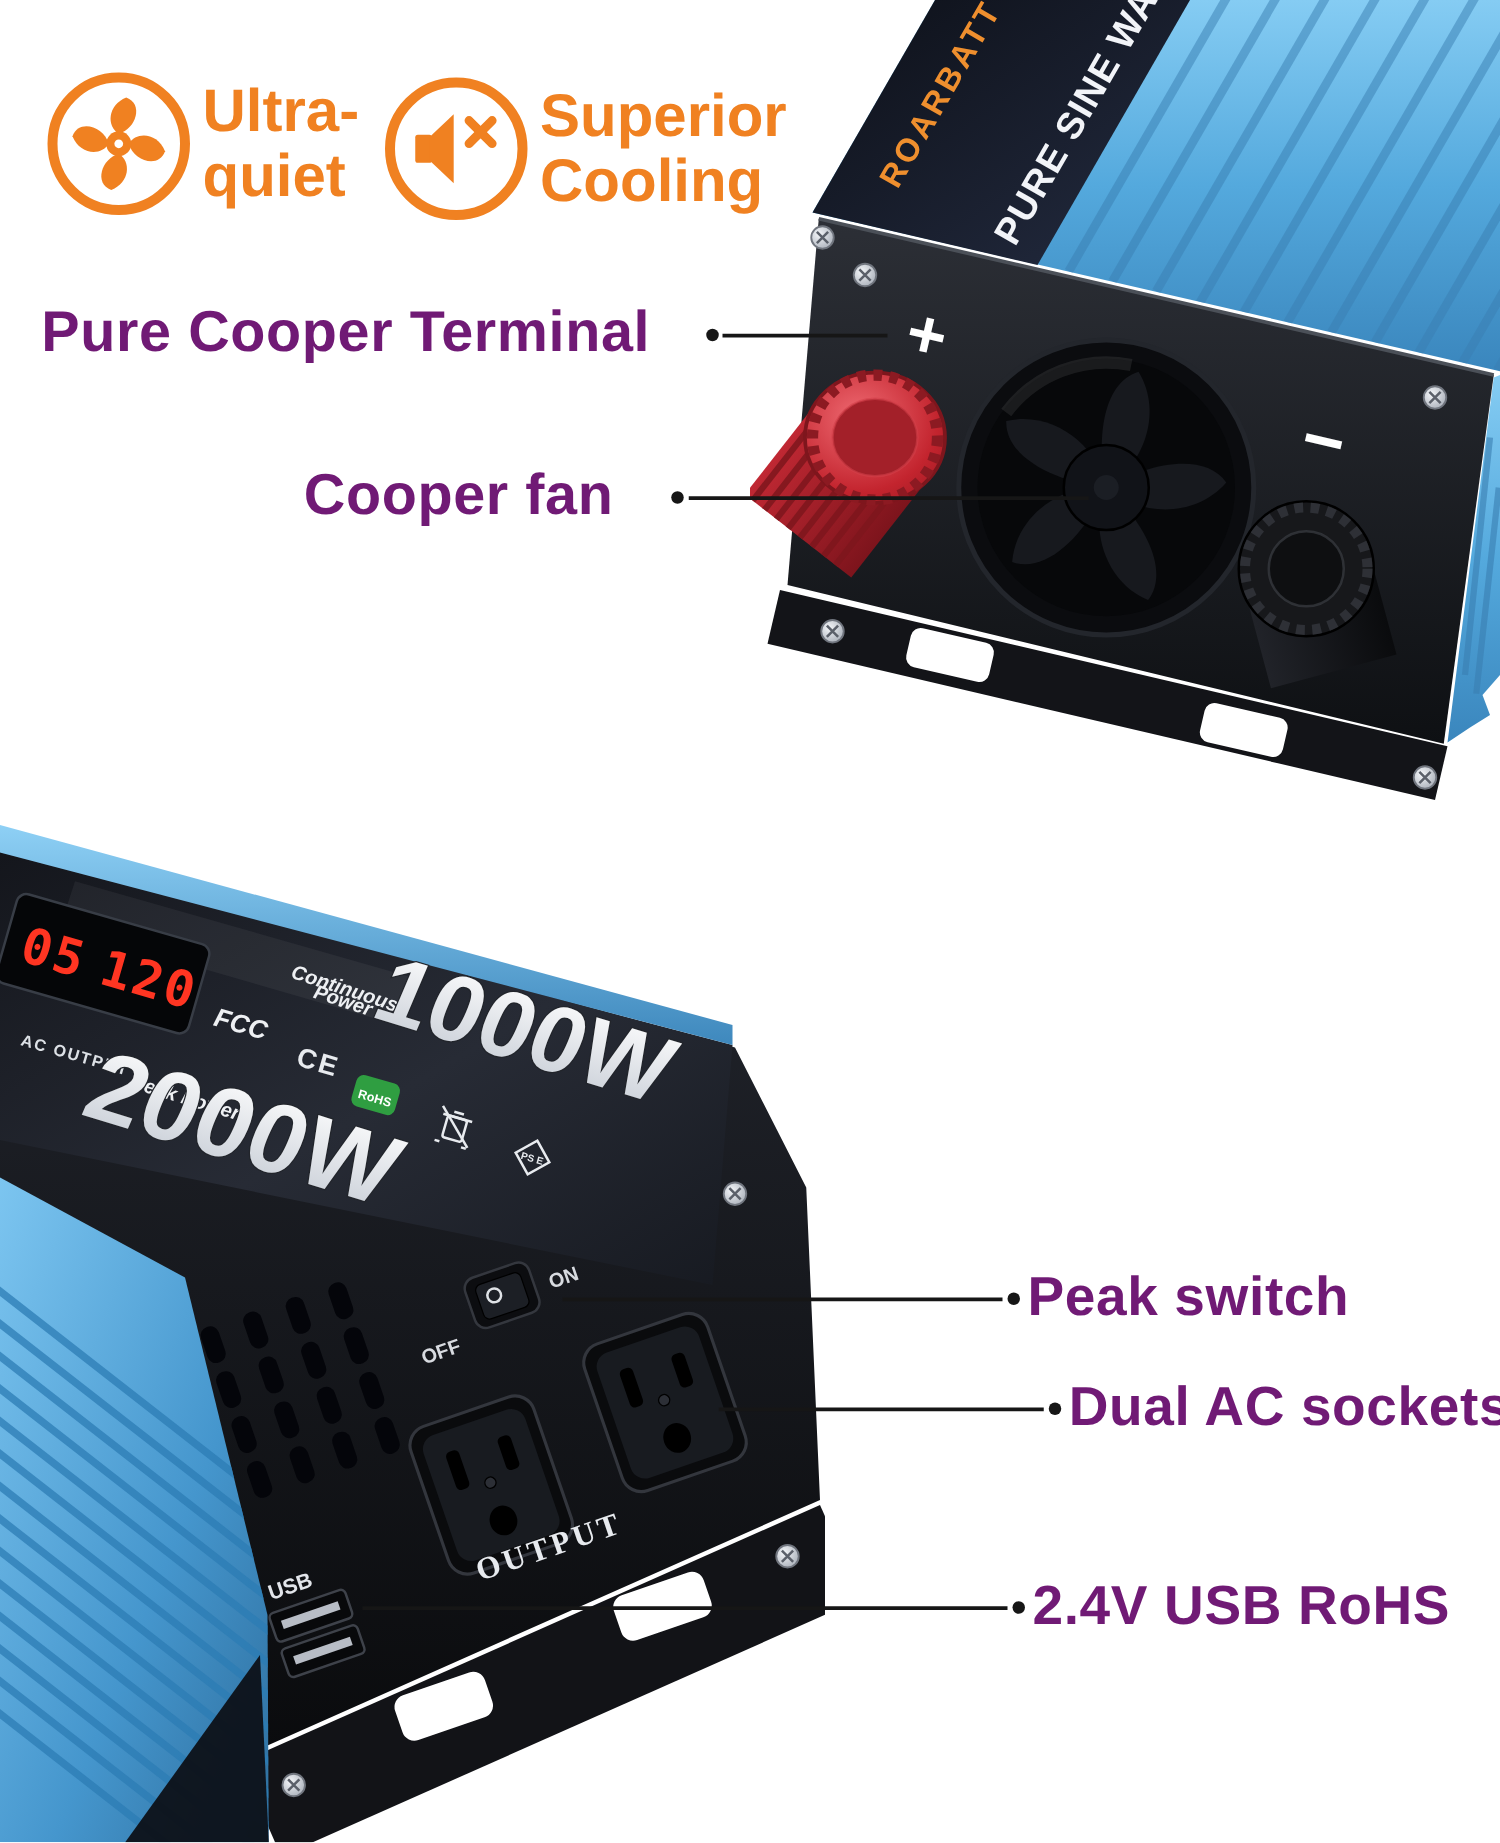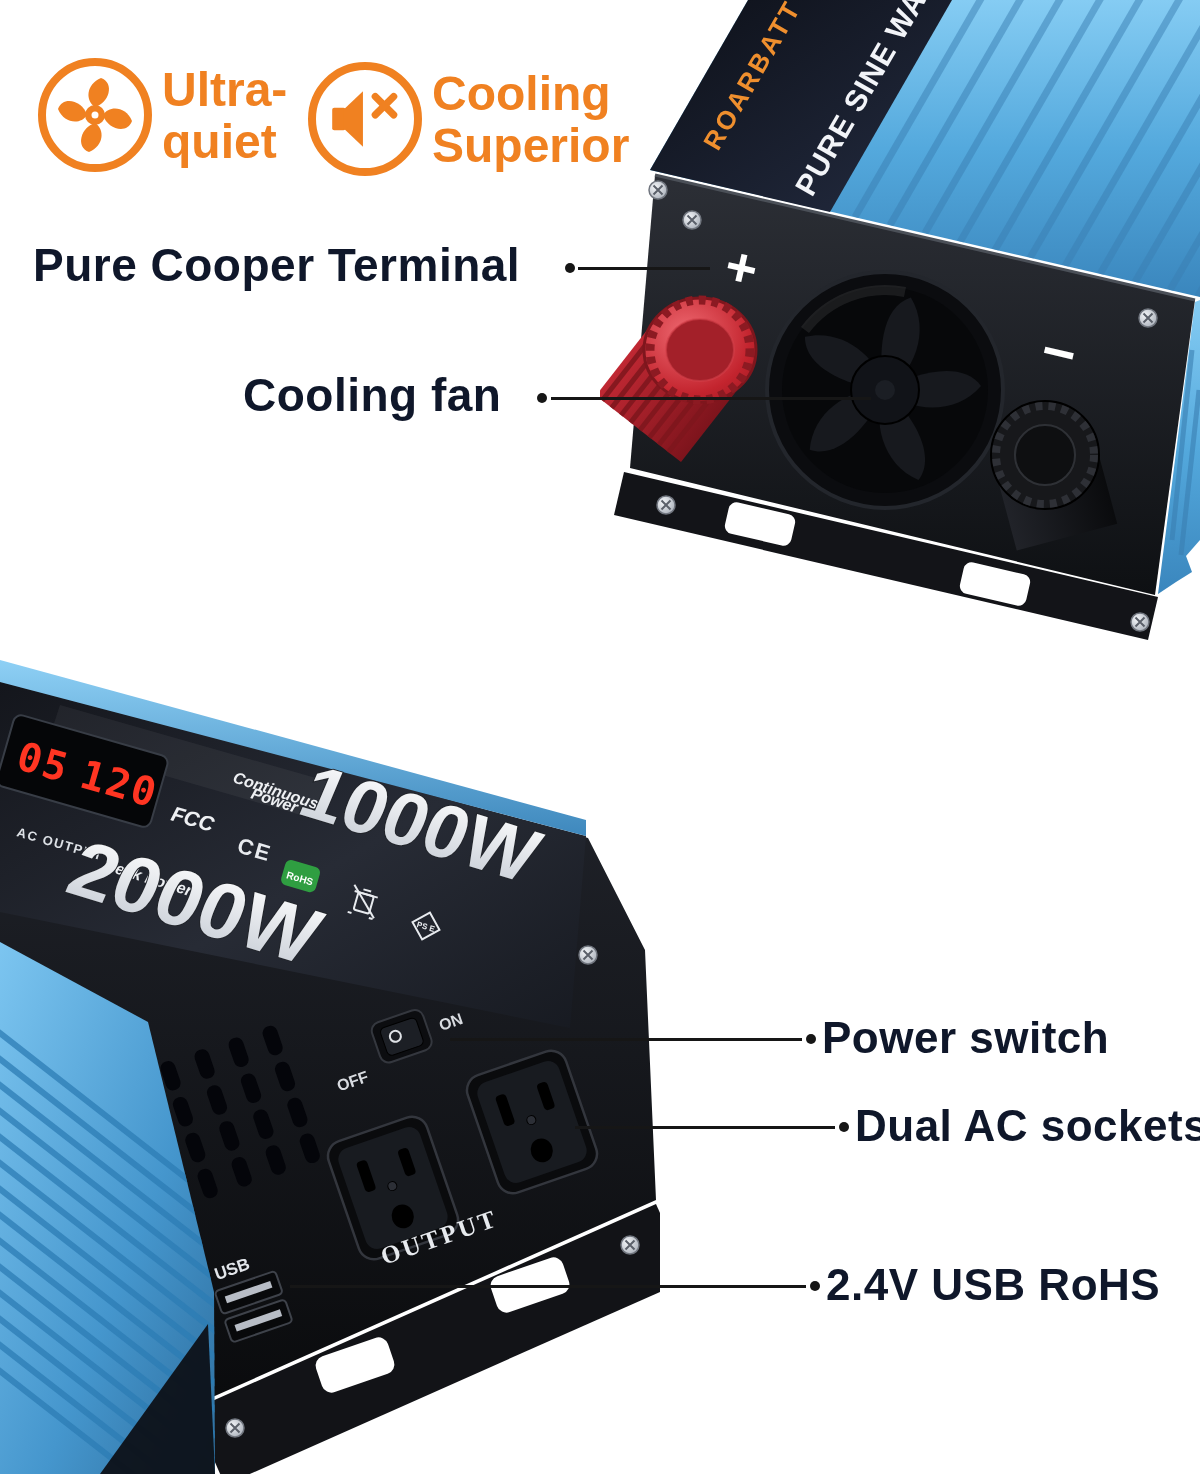--- a/index.html
+++ b/index.html
@@ -1,20 +1,20 @@
 <!DOCTYPE html>
 <html><head>
 <meta charset="utf-8">
 <style>
   *{box-sizing:border-box}
   html,body{margin:0;padding:0;background:#ffffff}
   body{font-family:"Liberation Sans",sans-serif}
   .stage{position:relative;width:1200px;height:1474px;margin:0 auto;background:#fff;overflow:hidden}
   .abs{position:absolute}
-  .callout{position:absolute;color:#0f172a;font-weight:800;letter-spacing:.5px;white-space:nowrap;line-height:1.1}
+  .callout{position:absolute;color:#701a75;font-weight:800;letter-spacing:.5px;white-space:nowrap;line-height:1.1}
   .badge-circle{border:8px solid #f08121;border-radius:50%;width:114px;height:114px;
     display:flex;align-items:center;justify-content:center;background:#fff}
   .badge-label{position:absolute;color:#f08121;font-weight:800;font-size:48px;line-height:1.08;white-space:nowrap}
   .line{position:absolute;height:0;border-top:3px solid #161616}
   .dot{position:absolute;width:10px;height:10px;border-radius:50%;background:#161616}
   text{font-family:"Liberation Sans",sans-serif}
   .led{font-family:"DejaVu Sans Mono",monospace;font-size:40px;font-weight:bold;fill:#ff3522;letter-spacing:2px}
   .serif{font-family:"Liberation Serif",serif}
 </style>
 </head>
@@ -371,35 +371,35 @@
           <path d="M-21,-9 L-2,-27 L-2,27 L-21,9 Z"></path>
         </g>
         <g stroke="#f08121" stroke-width="7" stroke-linecap="round">
           <line x1="10" y1="-22" x2="28" y2="-4"></line>
           <line x1="28" y1="-22" x2="10" y2="-4"></line>
         </g>
       </svg>
     </div>
   </div>
   <div class="badge-label" style="left:432px;top:68px">
+    <div>Superior</div>
     <div>Cooling</div>
-    <div>Superior</div>
   </div>
 
   <div class="callout" style="left:33px;top:240px;font-size:46px">Pure Cooper Terminal</div>
   <div class="dot" style="left:565px;top:263px"></div>
   <div class="line" style="left:578px;top:267px;width:132px"></div>
 
-  <div class="callout" style="left:243px;top:370px;font-size:46px">Cooling fan</div>
+  <div class="callout" style="left:243px;top:370px;font-size:46px">Cooper fan</div>
   <div class="dot" style="left:537px;top:393px"></div>
   <div class="line" style="left:551px;top:397px;width:320px"></div>
 
   <div class="line" style="left:450px;top:1038px;width:352px"></div>
   <div class="dot" style="left:806px;top:1034px"></div>
-  <div class="callout" style="left:822px;top:1014px;font-size:44px">Power switch</div>
+  <div class="callout" style="left:822px;top:1014px;font-size:44px">Peak switch</div>
 
   <div class="line" style="left:575px;top:1126px;width:260px"></div>
   <div class="dot" style="left:839px;top:1122px"></div>
   <div class="callout" style="left:855px;top:1102px;font-size:44px">Dual AC sockets</div>
 
   <div class="line" style="left:290px;top:1285px;width:516px"></div>
   <div class="dot" style="left:810px;top:1281px"></div>
   <div class="callout" style="left:826px;top:1261px;font-size:44px">2.4V USB  RoHS</div>
 
 </div>

